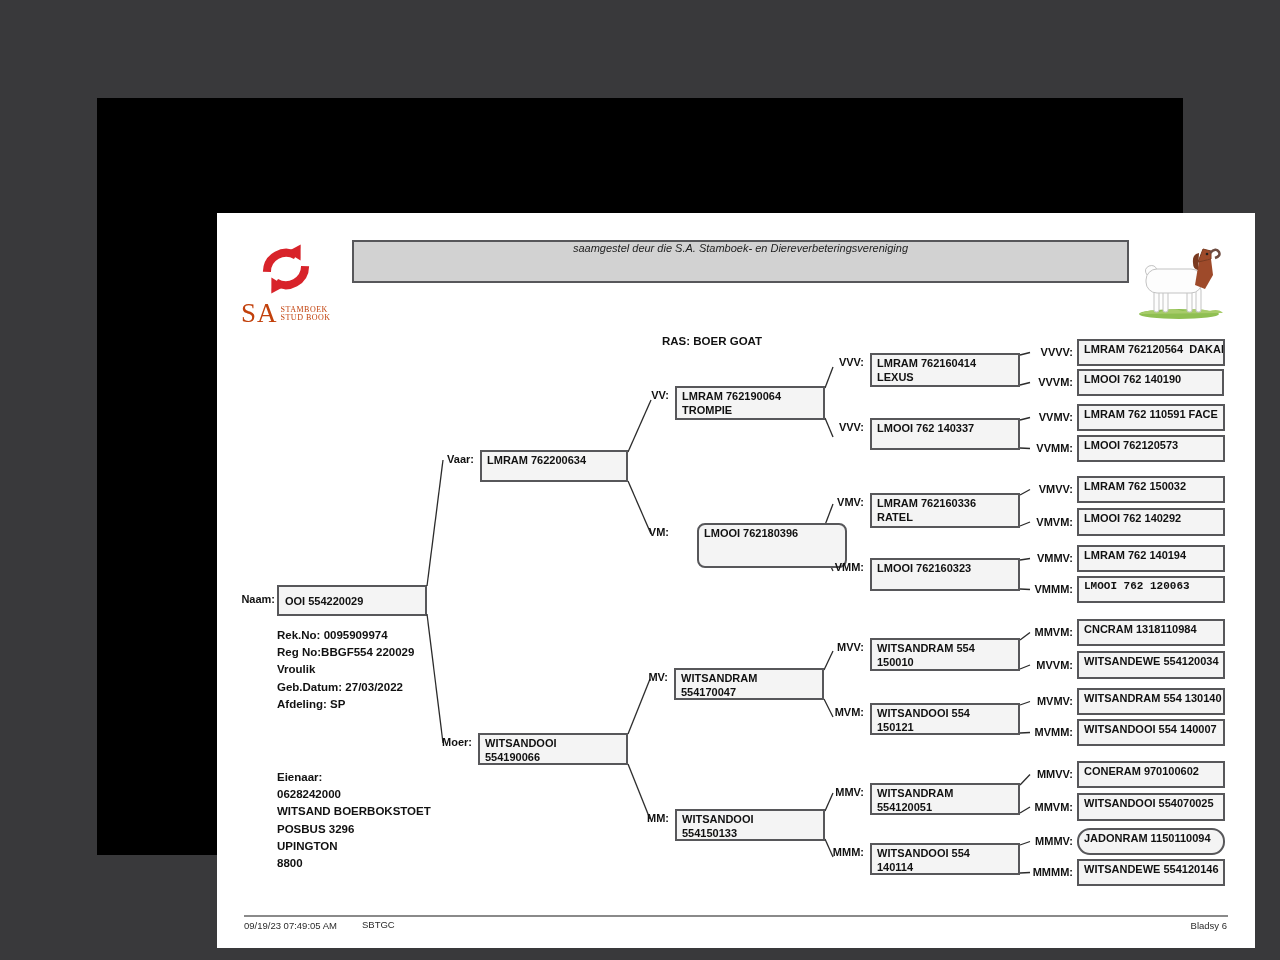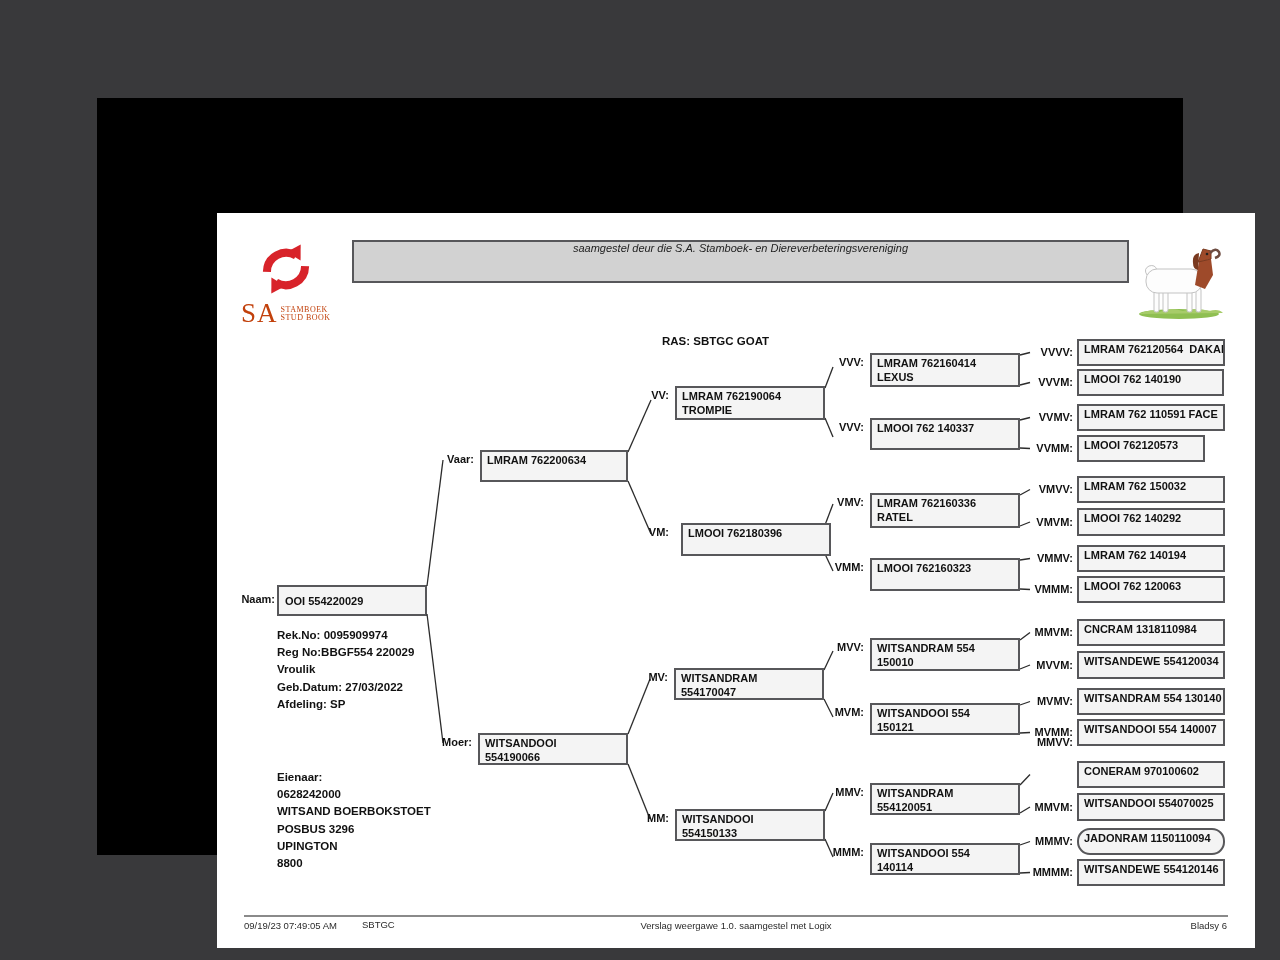--- a/index.html
+++ b/index.html
@@ -89,21 +89,21 @@
           <path d="M10,30 q-4,-6 2,-9 q6,-2 8,4 Z"></path>
           <rect x="9" y="24" width="56" height="24" rx="11"></rect>
         </g>
         <path d="M58,40 L62,16 L74,14 L76,30 L68,44 Z" fill="#9e4a2a"></path>
         <path d="M61,17 L66,4 L74,6 L74,14 Z" fill="#9e4a2a" stroke="#7a3a20" stroke-width="1"></path>
         <path d="M73,8 q6,-6 9,-1 q2,4 -4,6" fill="none" stroke="#6d4c41" stroke-width="2.5"></path>
         <path d="M62,8 q-7,1 -6,10 q0,6 5,7" fill="#7a3a20"></path>
         <circle cx="70" cy="9" r="1.3" fill="#222"></circle>
       </svg>
 
-      <div class="ras">RAS: SBTGC GOAT</div>
+      <div class="ras">RAS: BOER GOAT</div>
 
       <div class="naam-label">Naam:</div>
       <div class="root-box pedigree-root">
         <span>OOI 554220029</span>
       </div>
       <div class="details" id="details">
           <div>Rek.No: 0095909974</div>
           <div>Reg No:BBGF554 220029</div>
           <div>Vroulik</div>
           <div>Geb.Datum: 27/03/2022</div>
@@ -158,21 +158,21 @@
           <div class="pbox" style="left: 261px; top: 520px; width: 150px; height: 32px;">
             <div>WITSANDOOI</div>
             <div>554190066</div>
           </div>
           <div class="plabel" style="left: 199px; width: 56px; top: 523px;">Moer:</div>
           <div class="pbox" style="left: 458px; top: 173px; width: 150px; height: 34px;">
             <div>LMRAM 762190064</div>
             <div>TROMPIE</div>
           </div>
           <div class="plabel" style="left: 396px; width: 56px; top: 176px;">VV:</div>
-          <div class="pbox" style="left: 464px; top: 310px; width: 150px; height: 33px;">
+          <div class="pbox" style="left: 480px; top: 310px; width: 150px; height: 45px; border-radius: 8px;">
             <div>LMOOI 762180396</div>
           </div>
           <div class="plabel" style="left: 396px; width: 56px; top: 313px;">VM:</div>
           <div class="pbox" style="left: 457px; top: 455px; width: 150px; height: 32px;">
             <div>WITSANDRAM</div>
             <div>554170047</div>
           </div>
           <div class="plabel" style="left: 395px; width: 56px; top: 458px;">MV:</div>
           <div class="pbox" style="left: 458px; top: 596px; width: 150px; height: 32px;">
             <div>WITSANDOOI</div>
@@ -222,37 +222,37 @@
           </div>
           <div class="plabel" style="left: 808px; width: 48px; top: 133px;">VVVV:</div>
           <div class="pbox" style="left: 860px; top: 156px; width: 147px; height: 27px;">
             <div>LMOOI 762 140190</div>
           </div>
           <div class="plabel" style="left: 808px; width: 48px; top: 163px;">VVVM:</div>
           <div class="pbox" style="left: 860px; top: 191px; width: 148px; height: 27px;">
             <div>LMRAM 762 110591 FACE</div>
           </div>
           <div class="plabel" style="left: 808px; width: 48px; top: 198px;">VVMV:</div>
-          <div class="pbox" style="left: 860px; top: 222px; width: 128px; height: 27px;">
+          <div class="pbox" style="left: 860px; top: 222px; width: 148px; height: 27px;">
             <div>LMOOI 762120573</div>
           </div>
           <div class="plabel" style="left: 808px; width: 48px; top: 229px;">VVMM:</div>
           <div class="pbox" style="left: 860px; top: 263px; width: 148px; height: 27px;">
             <div>LMRAM 762 150032</div>
           </div>
           <div class="plabel" style="left: 808px; width: 48px; top: 270px;">VMVV:</div>
           <div class="pbox" style="left: 860px; top: 295px; width: 148px; height: 28px;">
             <div>LMOOI 762 140292</div>
           </div>
           <div class="plabel" style="left: 808px; width: 48px; top: 302.5px;">VMVM:</div>
           <div class="pbox" style="left: 860px; top: 332px; width: 148px; height: 27px;">
             <div>LMRAM 762 140194</div>
           </div>
           <div class="plabel" style="left: 808px; width: 48px; top: 339px;">VMMV:</div>
-          <div class="pbox" style="left: 860px; top: 363px; width: 148px; height: 27px;">
+          <div class="pbox" style="left: 860px; top: 363px; width: 148px; height: 27px; font-family: Liberation Mono, monospace;">
             <div>LMOOI 762 120063</div>
           </div>
           <div class="plabel" style="left: 808px; width: 48px; top: 370px;">VMMM:</div>
           <div class="pbox" style="left: 860px; top: 406px; width: 148px; height: 27px;">
             <div>CNCRAM 1318110984</div>
           </div>
           <div class="plabel" style="left: 808px; width: 48px; top: 413px;">MMVM:</div>
           <div class="pbox" style="left: 860px; top: 438px; width: 148px; height: 28px;">
             <div>WITSANDEWE 554120034</div>
           </div>
@@ -261,36 +261,35 @@
             <div>WITSANDRAM 554 130140</div>
           </div>
           <div class="plabel" style="left: 808px; width: 48px; top: 482px;">MVMV:</div>
           <div class="pbox" style="left: 860px; top: 506px; width: 148px; height: 27px;">
             <div>WITSANDOOI 554 140007</div>
           </div>
           <div class="plabel" style="left: 808px; width: 48px; top: 513px;">MVMM:</div>
           <div class="pbox" style="left: 860px; top: 548px; width: 148px; height: 27px;">
             <div>CONERAM 970100602</div>
           </div>
-          <div class="plabel" style="left: 808px; width: 48px; top: 523px;">MMVV:</div>
+          <div class="plabel" style="left: 808px; width: 48px; top: 555px;">MMVV:</div>
           <div class="pbox" style="left: 860px; top: 580px; width: 148px; height: 28px;">
             <div>WITSANDOOI 554070025</div>
           </div>
           <div class="plabel" style="left: 808px; width: 48px; top: 587.5px;">MMVM:</div>
           <div class="pbox" style="left: 860px; top: 615px; width: 148px; height: 27px; border-radius: 13px;">
             <div>JADONRAM 1150110094</div>
           </div>
           <div class="plabel" style="left: 808px; width: 48px; top: 622px;">MMMV:</div>
           <div class="pbox" style="left: 860px; top: 646px; width: 148px; height: 27px;">
             <div>WITSANDEWE 554120146</div>
           </div>
           <div class="plabel" style="left: 808px; width: 48px; top: 653px;">MMMM:</div>
         </div>
 
       <div class="footer-rule"></div>
       <span class="f-ts">09/19/23 07:49:05 AM</span>
       <span class="f-code">SBTGC</span>
-      <span class="f-center">Verslag weergawe 1.0. saamgestel met Logix</span>
       <span class="f-page">Bladsy 6</span>
 
     </div>
   </div>
 </div>
 
 </body></html>

